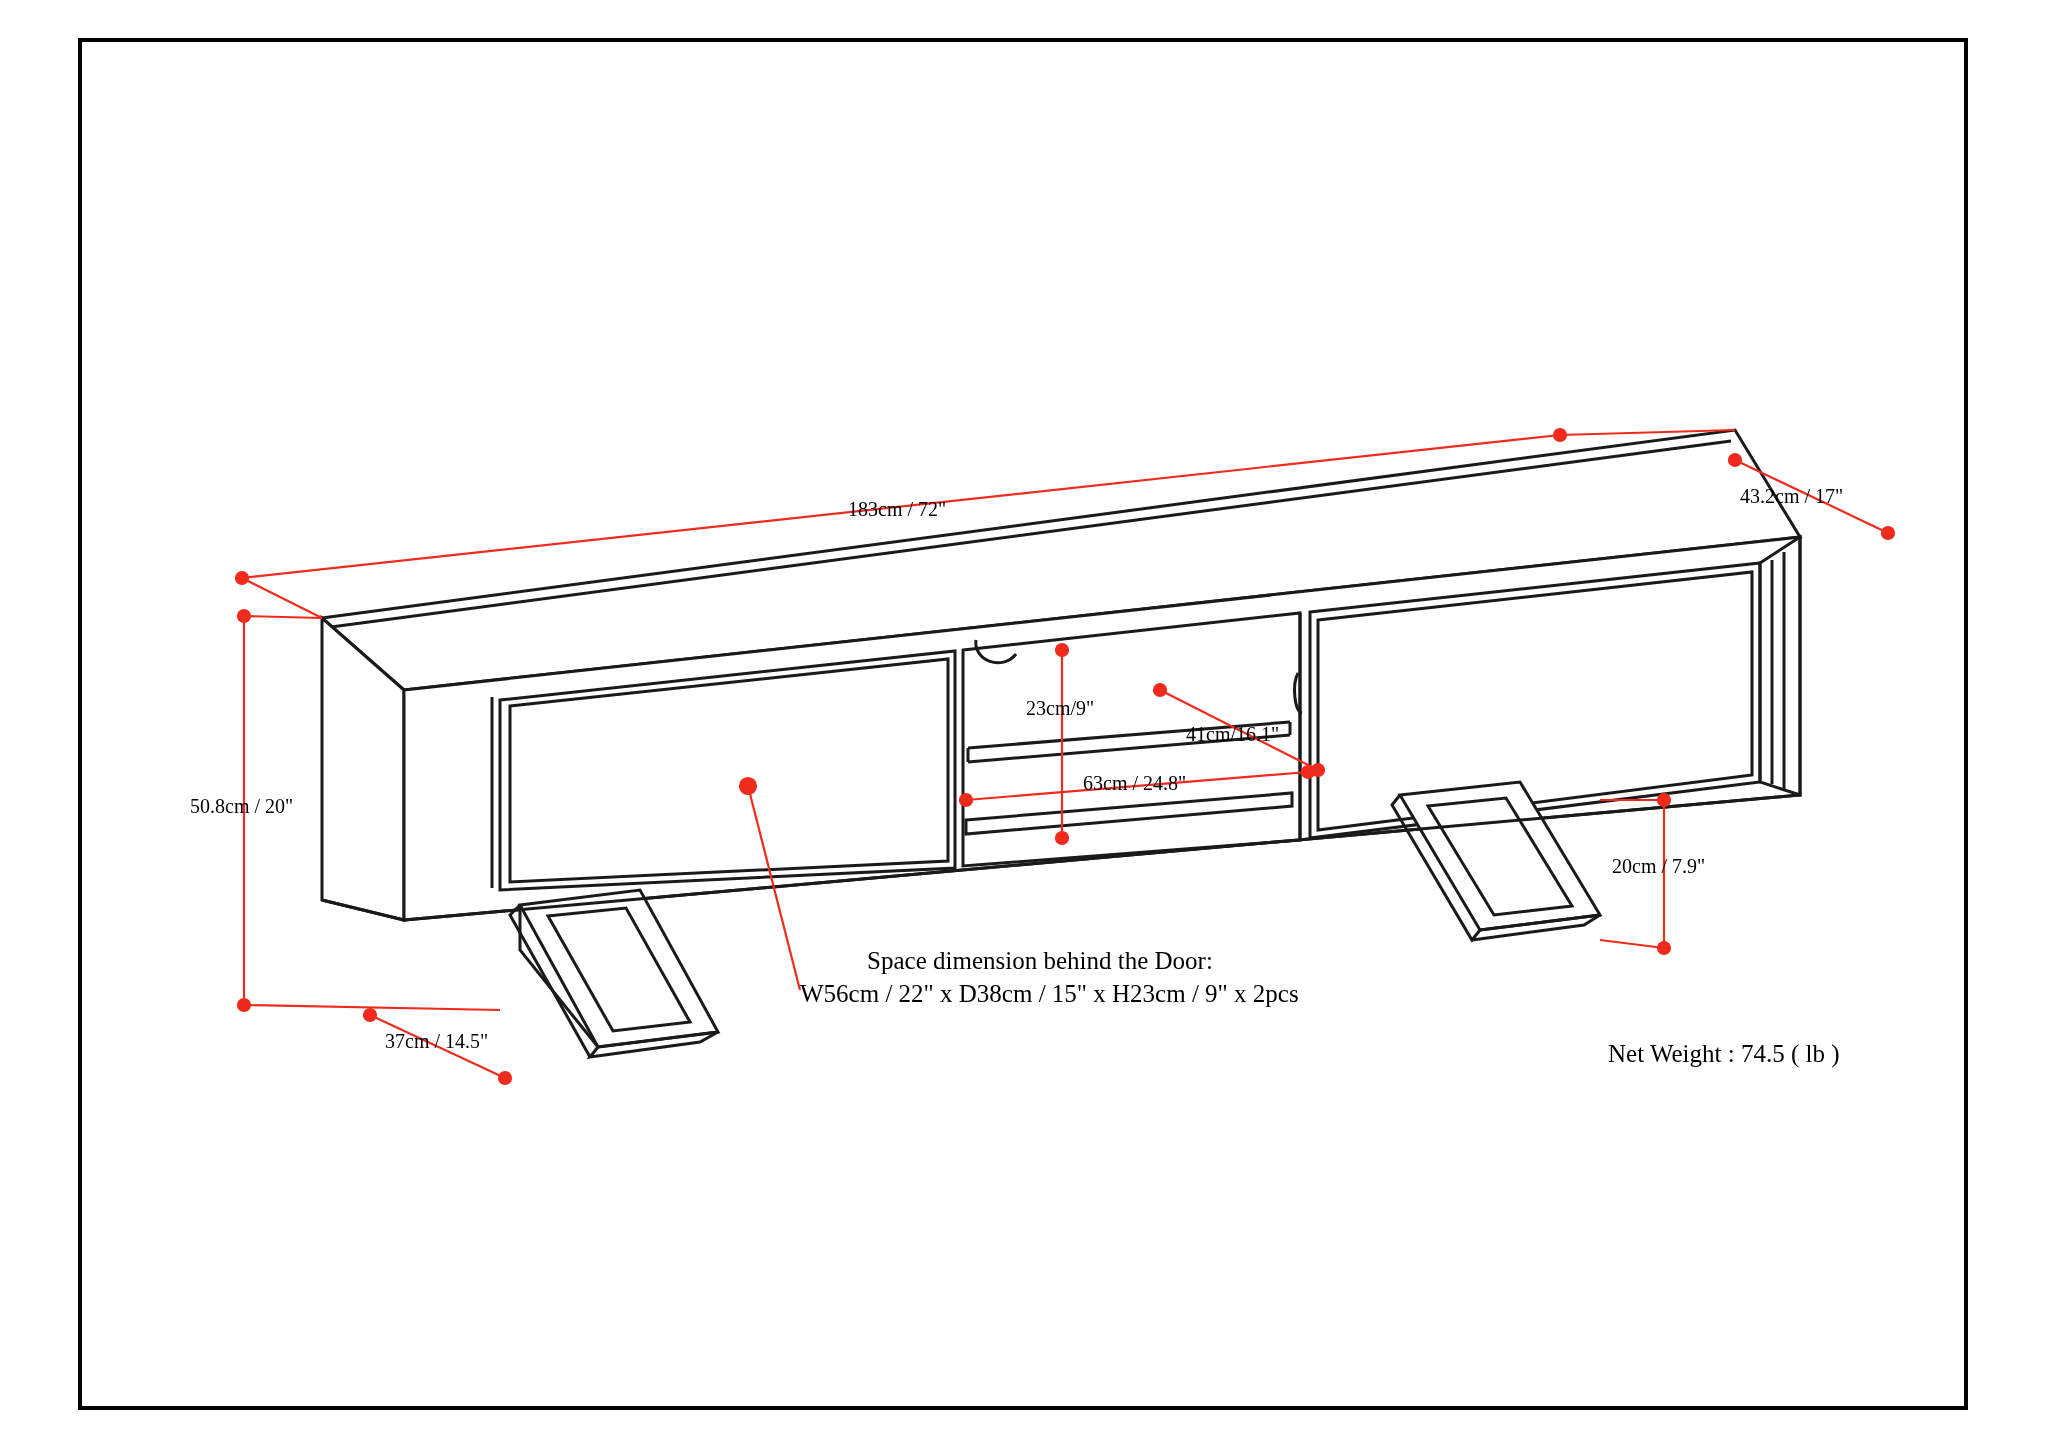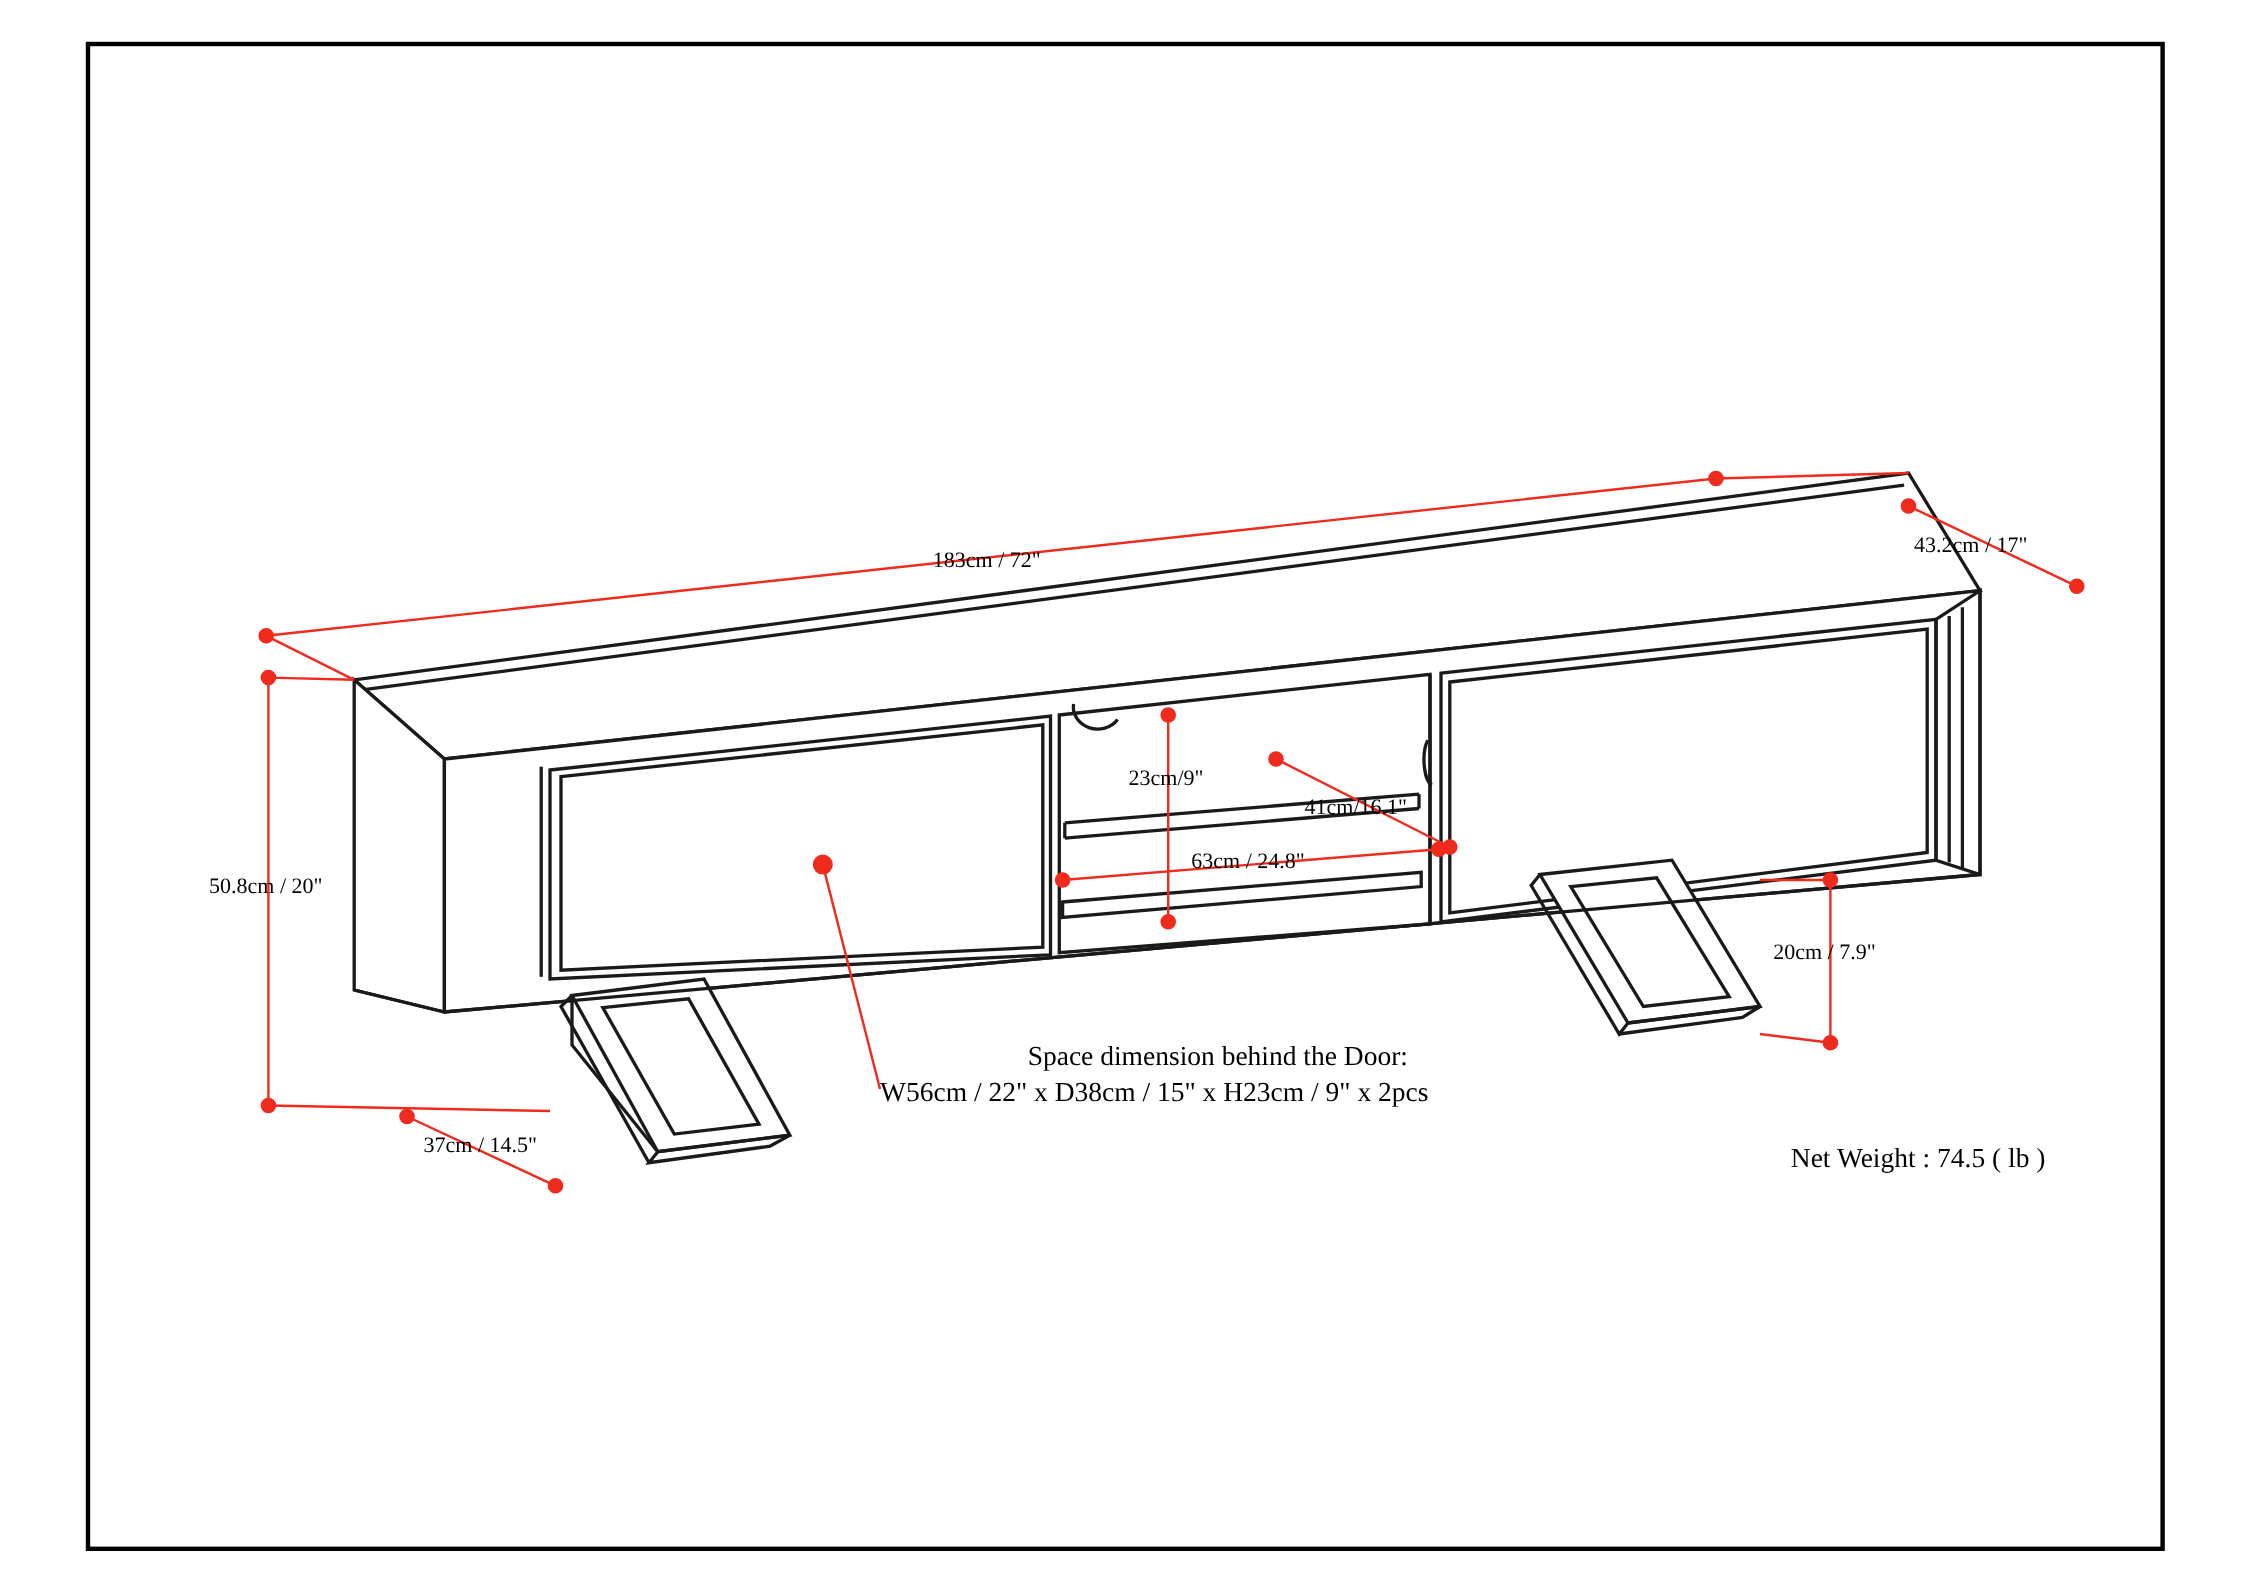--- a/index.html
+++ b/index.html
@@ -42,21 +42,21 @@
     font-size: 20px;
     color: #000000;
     white-space: nowrap;
   }
   .notelabel {
     position: absolute;
     font-family: "Liberation Serif", serif;
     font-size: 25px;
     color: #000000;
     white-space: nowrap;
-    text-align: right;
+    text-align: center;
     line-height: 1.3;
   }
   .weightlabel {
     position: absolute;
     font-family: "Liberation Serif", serif;
     font-size: 25px;
     color: #000000;
     white-space: nowrap;
   }
 </style>
@@ -184,15 +184,15 @@
 
   <div class="dimlabel" style="left:1612px; top:855px;">20cm / 7.9"</div>
 
   <div class="dimlabel" style="left:385px; top:1030px;">37cm / 14.5"</div>
 
   <div class="notelabel" style="left:800px; top:945px; width:480px;">
     <div>Space dimension behind the Door:</div>
     <div>W56cm / 22" x D38cm / 15" x H23cm / 9" x 2pcs</div>
   </div>
 
-  <div class="weightlabel" style="left:1608px; top:1040px;margin-left:20px;">Net Weight : 74.5 ( lb )</div>
+  <div class="weightlabel" style="left:1608px; top:1040px;">Net Weight : 74.5 ( lb )</div>
 
 </div>
 
 </body></html>

